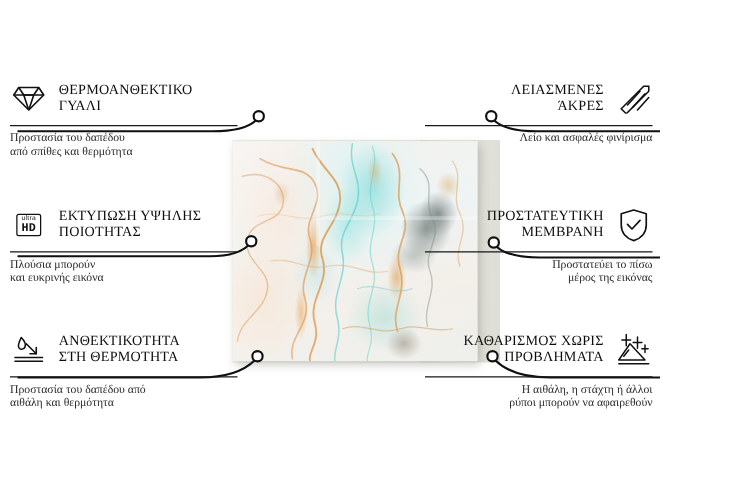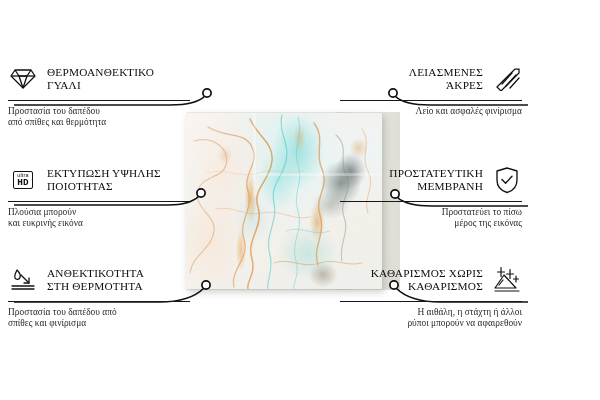--- a/index.html
+++ b/index.html
@@ -274,21 +274,21 @@
         </svg>
       </div>
       <div class="ftitle">
         <div>ΑΝΘΕΚΤΙΚΟΤΗΤΑ</div>
         <div>ΣΤΗ ΘΕΡΜΟΤΗΤΑ</div>
       </div>
     </div>
     <div class="rule"></div>
     <div class="fdesc">
       <span>Προστασία του δαπέδου από</span>
-      <span>σπίθες και φινίρισμα</span>
+      <span>αιθάλη και θερμότητα</span>
     </div>
   </div>
 
   <div class="feature right f1">
     <div class="fhead">
       <div class="ficon">
         <svg width="28" height="24" viewBox="0 0 28 24">
           <g stroke="#111" stroke-width="1.25" fill="none" stroke-linecap="round">
             <path d="M4,20 L22,2 L26,2 L26,6 L8,24 Z" fill="none"></path>
             <path d="M9,17 L19,6"></path>
@@ -339,21 +339,21 @@
             <path d="M3,25 H27"></path>
             <path d="M7,19 L11,14"></path>
             <path d="M9,6 L9,1.5 M9,6 L9,10.5 M9,6 L5.5,6 M9,6 L12.5,6"></path>
             <path d="M18,8 L18,3.5 M18,8 L18,12.5 M18,8 L14.5,8 M18,8 L21.5,8"></path>
             <path d="M24,13 L24,10 M24,13 L24,16 M24,13 L21.5,13 M24,13 L26.5,13"></path>
           </g>
         </svg>
       </div>
       <div class="ftitle">
         <div>ΚΑΘΑΡΙΣΜΟΣ ΧΩΡΙΣ</div>
-        <div>ΚΑΘΑΡΙΣΜΟΣ</div>
+        <div>ΠΡΟΒΛΗΜΑΤΑ</div>
       </div>
     </div>
     <div class="rule"></div>
     <div class="fdesc">
       <span>Η αιθάλη, η στάχτη ή άλλοι</span>
       <span>ρύποι μπορούν να αφαιρεθούν</span>
     </div>
   </div>
 
 </div>

